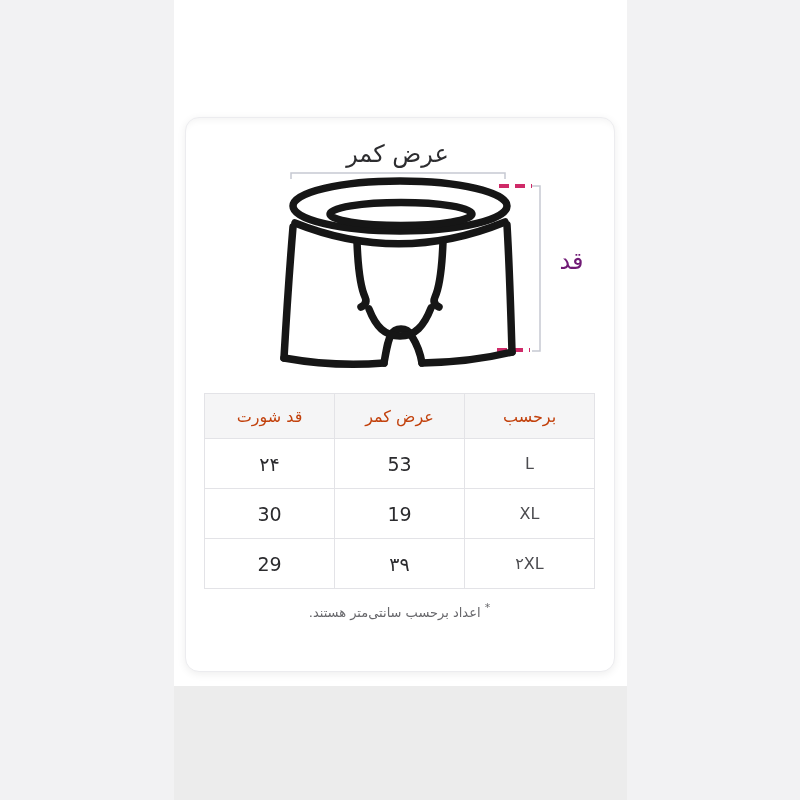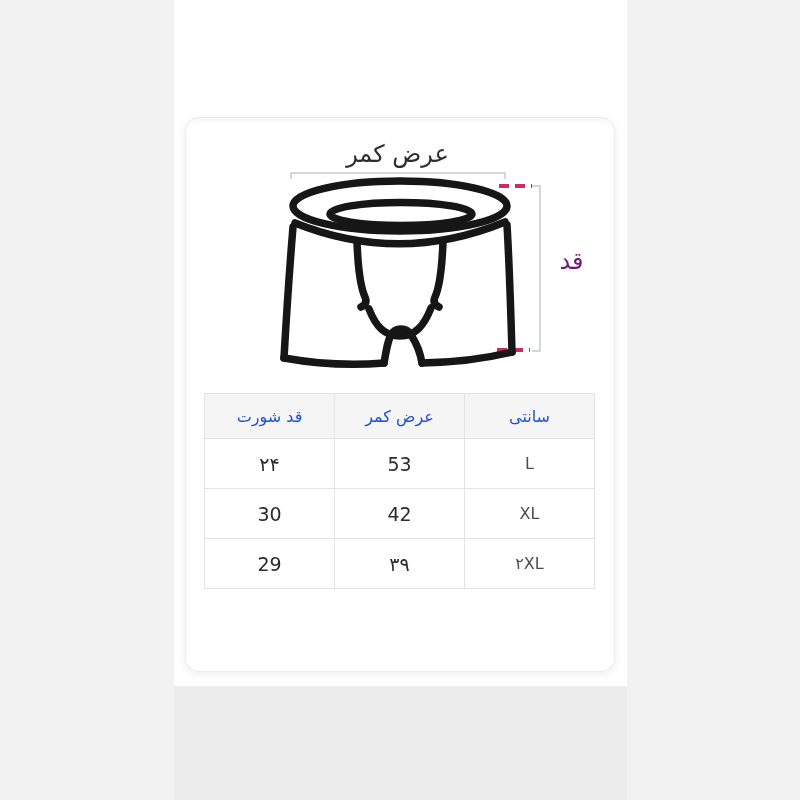--- a/index.html
+++ b/index.html
@@ -76,21 +76,21 @@
   .size-table th, .size-table td {
     border: 1px solid #e3e3e7;
     text-align: center;
     vertical-align: middle;
   }
   .size-table th {
     height: 45px;
     background: #f5f5f6;
     font-weight: normal;
     font-size: 16px;
-    color: #1d4ed8;
+    color: #c2410c;
   }
   .size-table td { height: 50px; background: #ffffff; }
   .size-table td.num {
     font-size: 19px;
     color: #2b2b2e;
   }
   .size-table td.size-cell {
     direction: ltr;
     font-size: 16px;
     color: #4c4c50;
@@ -139,40 +139,44 @@
           </g>
         </svg>
         <div class="waist-label">عرض کمر</div>
         <div class="length-label">قد</div>
       </div>
 
 
       <table class="size-table">
         <thead>
           <tr>
-            <th>سانتی</th>
+            <th>برحسب</th>
             <th>عرض کمر</th>
             <th>قد شورت</th>
           </tr>
         </thead>
         <tbody>
           <tr>
             <td class="size-cell">L</td>
             <td class="num">53</td>
             <td class="num">۲۴</td>
           </tr>
           <tr>
             <td class="size-cell">XL</td>
-            <td class="num">42</td>
+            <td class="num">19</td>
             <td class="num">30</td>
           </tr>
           <tr>
             <td class="size-cell">۲XL</td>
             <td class="num">۳۹</td>
             <td class="num">29</td>
           </tr>
         </tbody>
       </table>
 
+      <div class="footnote">
+        <sup>*</sup>
+        <span>اعداد برحسب سانتی‌متر هستند.</span>
+      </div>
 
     </div>
   </div>
 </div>
 
 </body></html>

